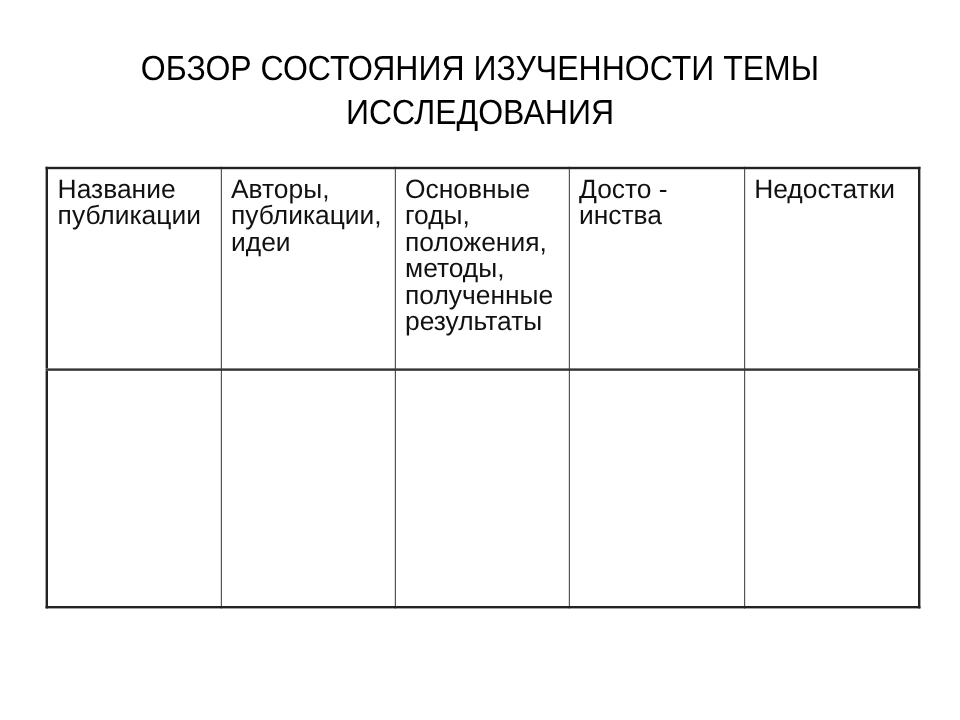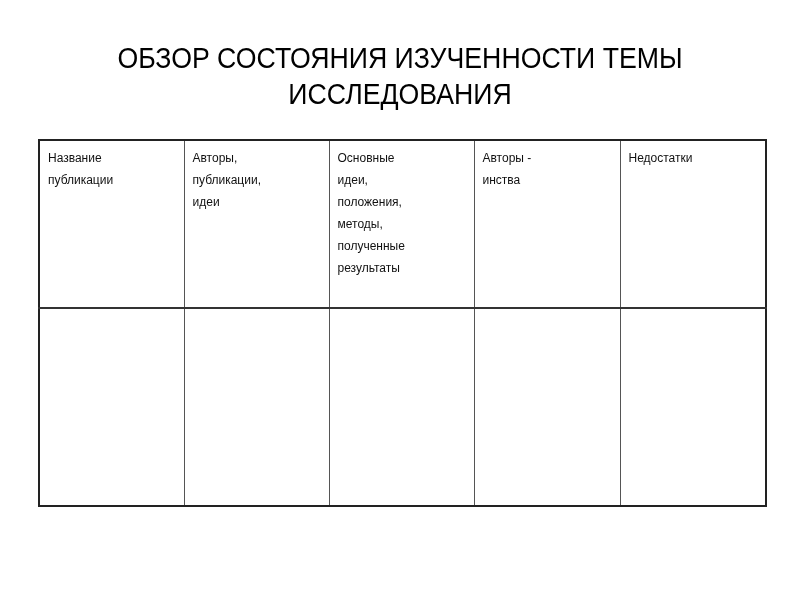--- a/index.html
+++ b/index.html
@@ -10,21 +10,21 @@
     font-family:"Liberation Sans", sans-serif; transform:scaleX(0.92);
   }
   .title span { display:block; }
   table.review {
     position:absolute; left:38px; top:139px; width:727px; height:368px;
     border-collapse:collapse; table-layout:fixed;
     border:2px solid #222;
   }
   table.review td {
     border:1px solid #555; vertical-align:top;
-    padding:6px 6px 0 8px; font-size:12px; line-height:22px;
+    padding:6px 6px 0 8px; font-size:22px; line-height:22px;
     color:#111;
   }
   table.review tr.head td { height:160px; }
   table.review tr.head { border-bottom:2px solid #333; }
   .cell-text { white-space:pre-line; display:block; }
 </style>
 </head>
 <body>
 
 <div class="title">
@@ -46,28 +46,28 @@
           <span class="cell-text">Название
 публикации</span>
         </td>
     <td>
           <span class="cell-text">Авторы,
 публикации,
 идеи</span>
         </td>
     <td>
           <span class="cell-text">Основные
-идеи,
+годы,
 положения,
 методы,
 полученные
 результаты</span>
         </td>
     <td>
-          <span class="cell-text">Авторы -
+          <span class="cell-text">Досто -
 инства</span>
         </td>
     <td>
           <span class="cell-text">Недостатки</span>
         </td>
   </tr>
   <tr>
     <td></td>
     <td></td>
     <td></td>

